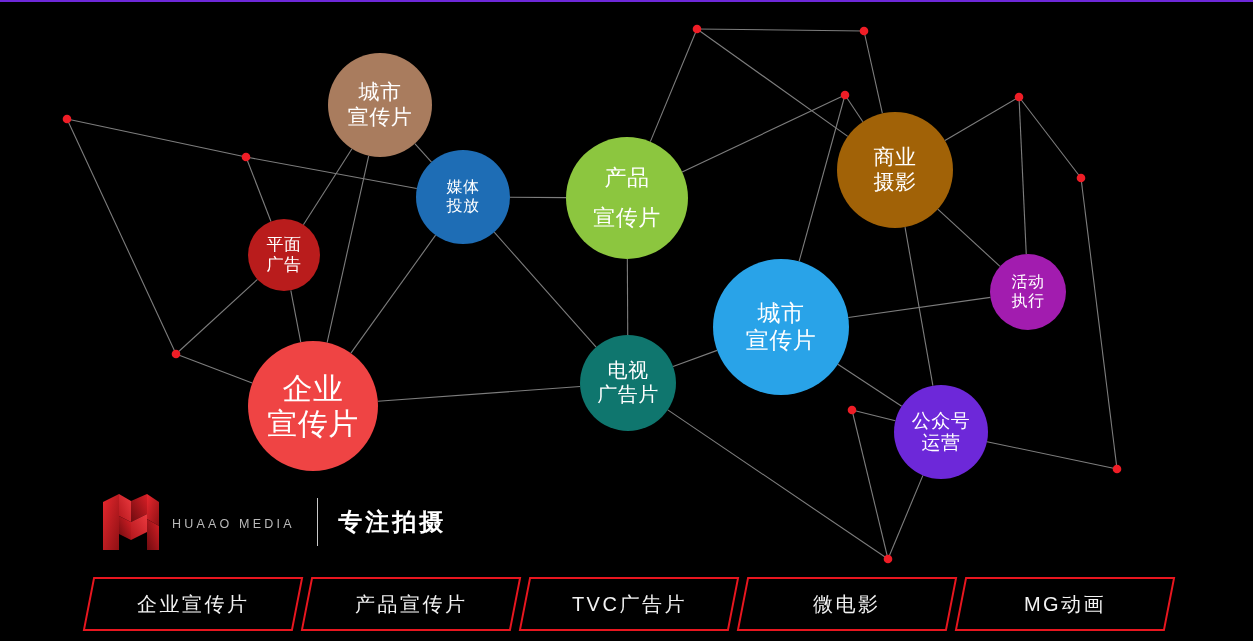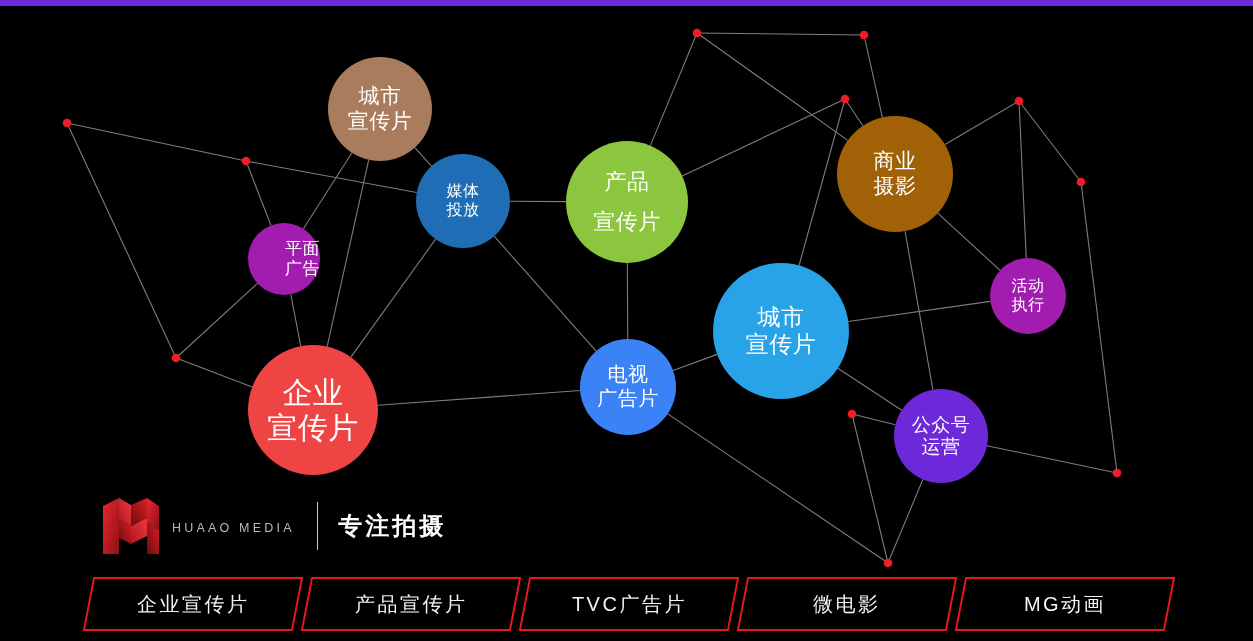--- a/index.html
+++ b/index.html
@@ -7,21 +7,21 @@
   html, body {
     width:1253px; height:641px;
     background:#000;
     overflow:hidden;
     font-family:"Liberation Sans", "DejaVu Sans", sans-serif;
   }
   #stage {
     position:relative;
     width:1253px; height:641px;
     background:#000;
-    border-top:6px solid #6d28d9;
+    border-top:2px solid #6d28d9;
   }
 
   
   #network {
     position:absolute; left:0; top:0;
     width:1253px; height:641px;
     pointer-events:none;
   }
 
   
@@ -178,41 +178,41 @@
 
   <div id="bubbles-layer">
       <div class="bubble" style="left: 328px; top: 51px; width: 104px; height: 104px; background: rgb(169, 124, 94); font-size: 21px;">
         <span class="bline">城市</span>
         <span class="bline">宣传片</span>
       </div>
       <div class="bubble" style="left: 416px; top: 148px; width: 94px; height: 94px; background: rgb(30, 109, 181); font-size: 16px;">
         <span class="bline">媒体</span>
         <span class="bline">投放</span>
       </div>
-      <div class="bubble" style="left: 248px; top: 217px; width: 72px; height: 72px; background: #a21caf; font-size: 17px; align-items: flex-end;">
+      <div class="bubble" style="left: 248px; top: 217px; width: 72px; height: 72px; background: #b91c1c; font-size: 17px;">
         <span class="bline">平面</span>
         <span class="bline">广告</span>
       </div>
       <div class="bubble" style="left: 566px; top: 135px; width: 122px; height: 122px; background: rgb(140, 198, 63); font-size: 22px; gap: 14px;">
         <span class="bline">产品</span>
         <span class="bline">宣传片</span>
       </div>
       <div class="bubble" style="left: 837px; top: 110px; width: 116px; height: 116px; background: #a16207; font-size: 21px;">
         <span class="bline">商业</span>
         <span class="bline">摄影</span>
       </div>
       <div class="bubble" style="left: 990px; top: 252px; width: 76px; height: 76px; background: #a21caf; font-size: 16px;">
         <span class="bline">活动</span>
         <span class="bline">执行</span>
       </div>
       <div class="bubble" style="left: 713px; top: 257px; width: 136px; height: 136px; background: rgb(41, 163, 232); font-size: 23px;">
         <span class="bline">城市</span>
         <span class="bline">宣传片</span>
       </div>
-      <div class="bubble" style="left: 580px; top: 333px; width: 96px; height: 96px; background: #3b82f6; font-size: 20px;">
+      <div class="bubble" style="left: 580px; top: 333px; width: 96px; height: 96px; background: #0f766e; font-size: 20px;">
         <span class="bline">电视</span>
         <span class="bline">广告片</span>
       </div>
       <div class="bubble" style="left: 894px; top: 383px; width: 94px; height: 94px; background: #6d28d9; font-size: 19px;">
         <span class="bline">公众号</span>
         <span class="bline">运营</span>
       </div>
       <div class="bubble" style="left: 248px; top: 339px; width: 130px; height: 130px; background: #ef4444; font-size: 30px;">
         <span class="bline">企业</span>
         <span class="bline">宣传片</span>

